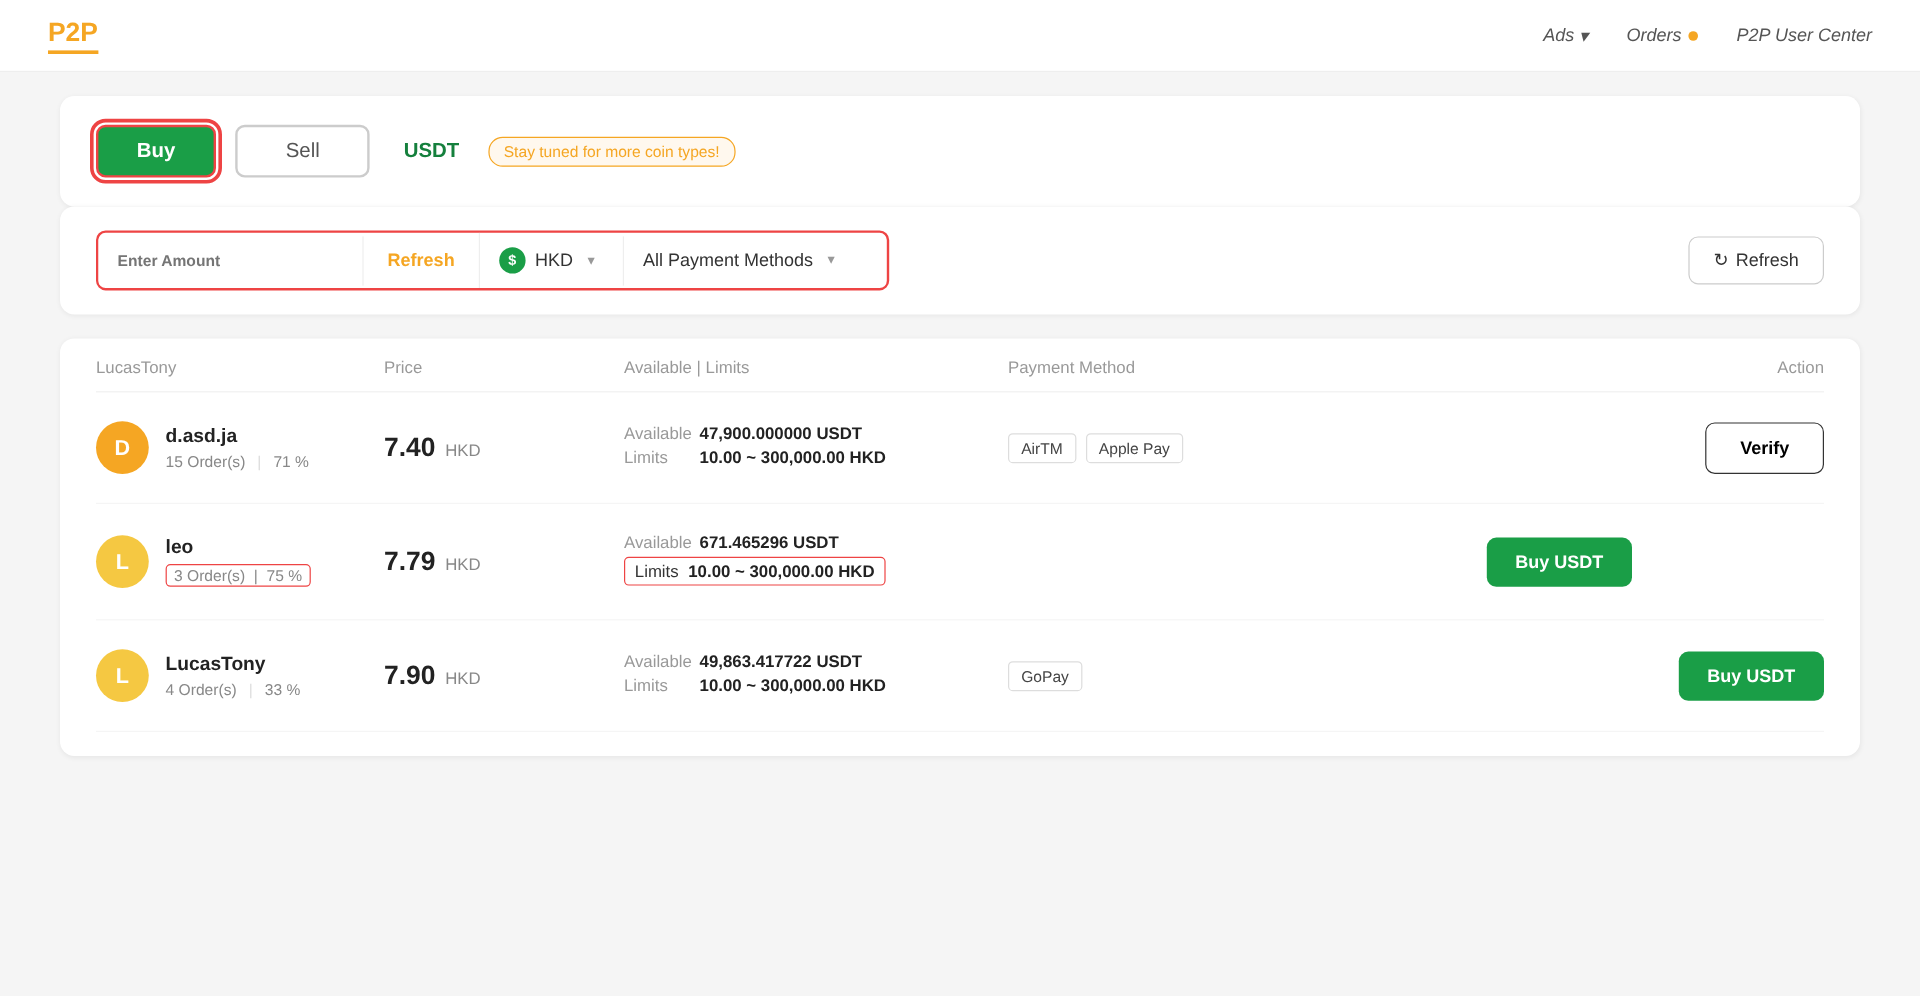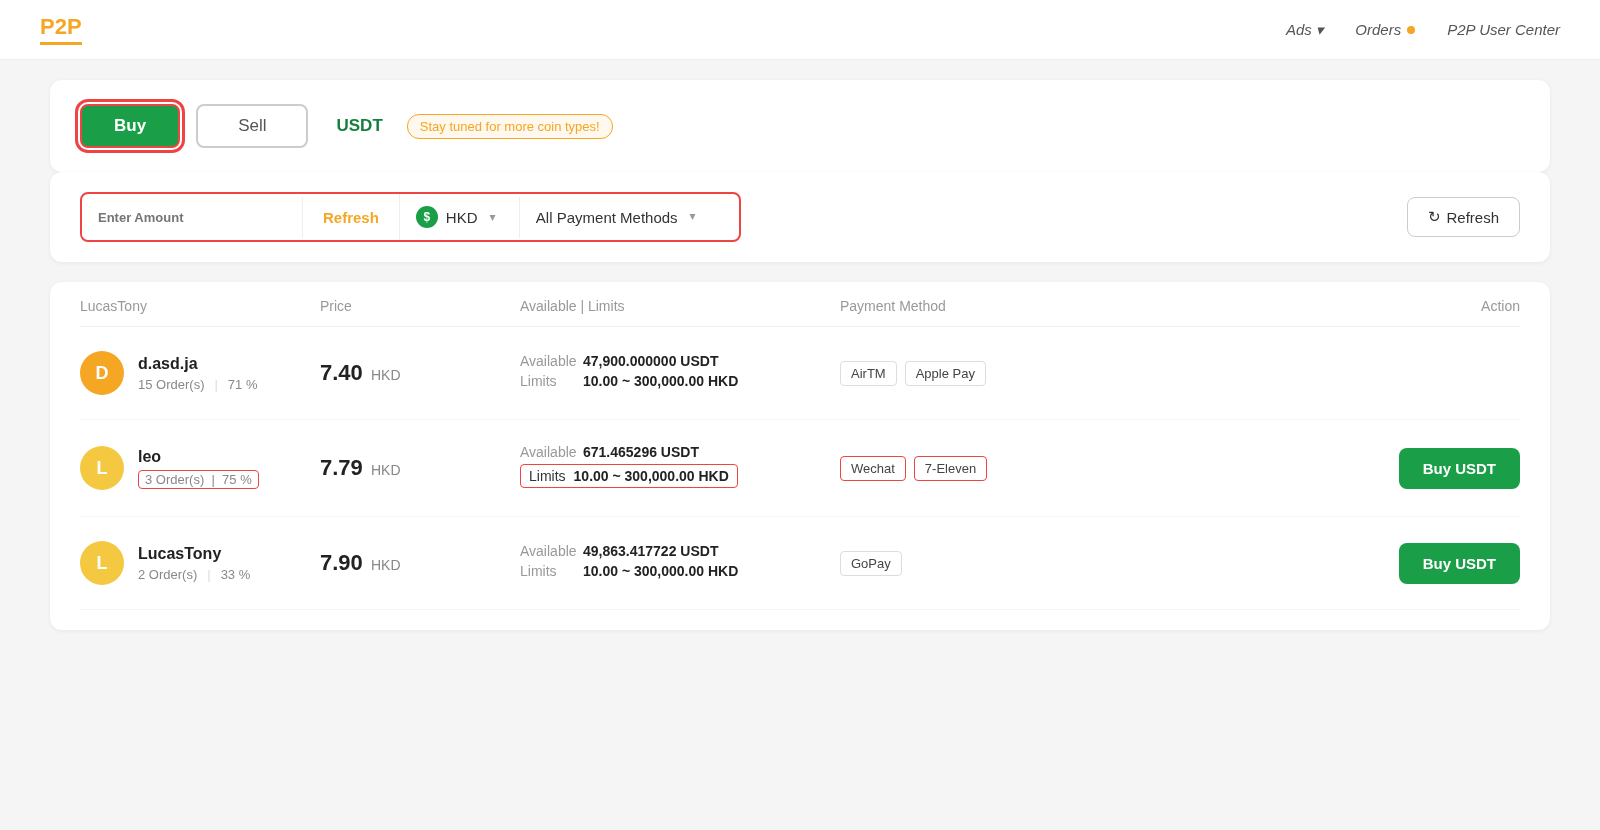--- a/index.html
+++ b/index.html
@@ -448,20 +448,23 @@
         </div>
         <div class="limit-row">
           <span class="avail-label">Limits</span>
           <span class="avail-value">10.00 ~ 300,000.00 HKD</span>
         </div>
       </div>
       <div class="payment-cell">
         <span class="payment-badge">AirTM</span>
         <span class="payment-badge">Apple Pay</span>
       </div>
+      <div class="action-cell">
+        <button class="verify-btn">Verify</button>
+      </div>
     </div>
 
     <div class="table-row">
       <div class="advertiser-cell">
         <div class="avatar avatar-l">L</div>
         <div>
           <div class="advertiser-name">leo</div>
           <div class="advertiser-stats">
             <span class="stats-highlighted">3 Order(s)&nbsp;&nbsp;|&nbsp;&nbsp;75 %</span>
           </div>
@@ -476,36 +479,32 @@
           <span class="avail-label">Available</span>
           <span class="avail-value">671.465296 USDT</span>
         </div>
         <div class="limit-row">
           <span class="limit-highlighted">
             <span>Limits</span>
             <span class="avail-value">10.00 ~ 300,000.00 HKD</span>
           </span>
         </div>
       </div>
-      <div class="payment-cell">
-        <span class="payment-badge-highlighted">Wechat</span>
-        <span class="payment-badge-highlighted">7-Eleven</span>
-      </div>
       <div class="action-cell">
         <button class="buy-usdt-btn">Buy USDT</button>
       </div>
     </div>
 
     <div class="table-row">
       <div class="advertiser-cell">
         <div class="avatar avatar-l">L</div>
         <div>
           <div class="advertiser-name">LucasTony</div>
           <div class="advertiser-stats">
-            <span>2 Order(s)</span>
+            <span>4 Order(s)</span>
             <span class="divider">|</span>
             <span>33 %</span>
           </div>
         </div>
       </div>
       <div class="price-cell">
         <span class="price-value">7.90</span>
         <span class="price-currency">HKD</span>
       </div>
       <div class="avail-limit-cell">

